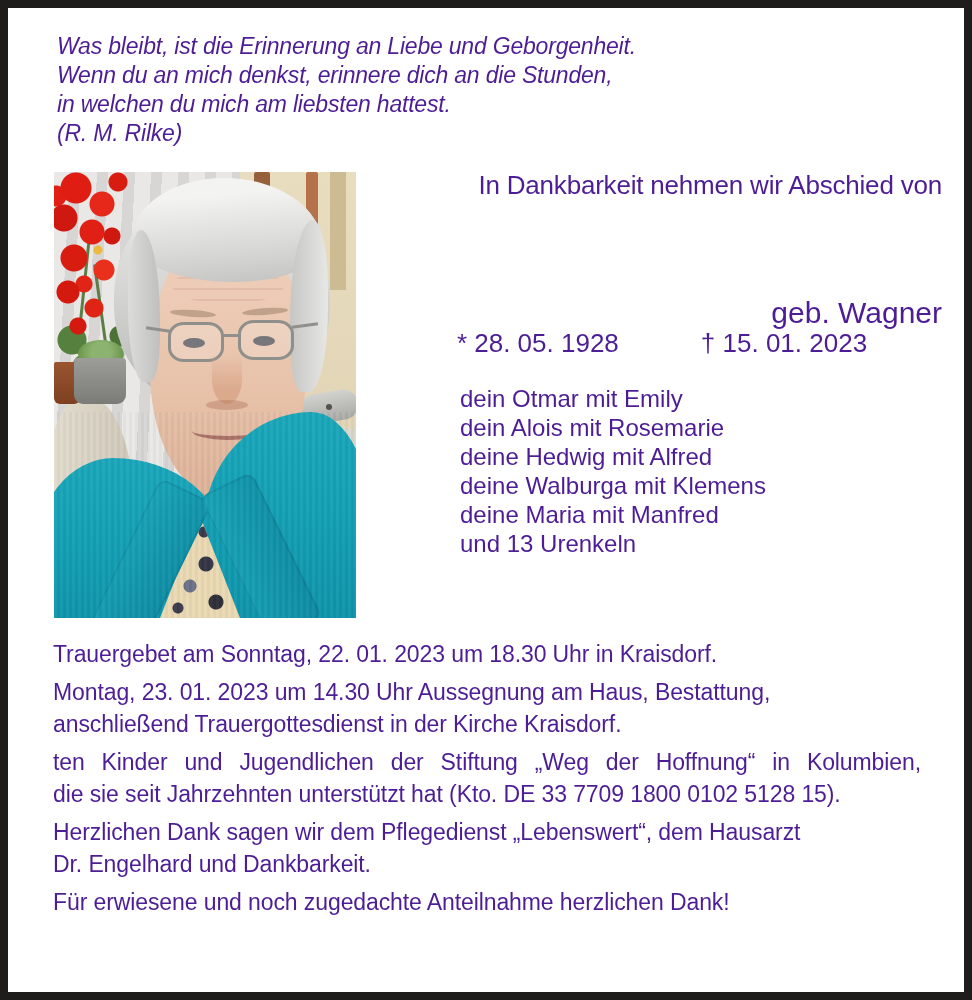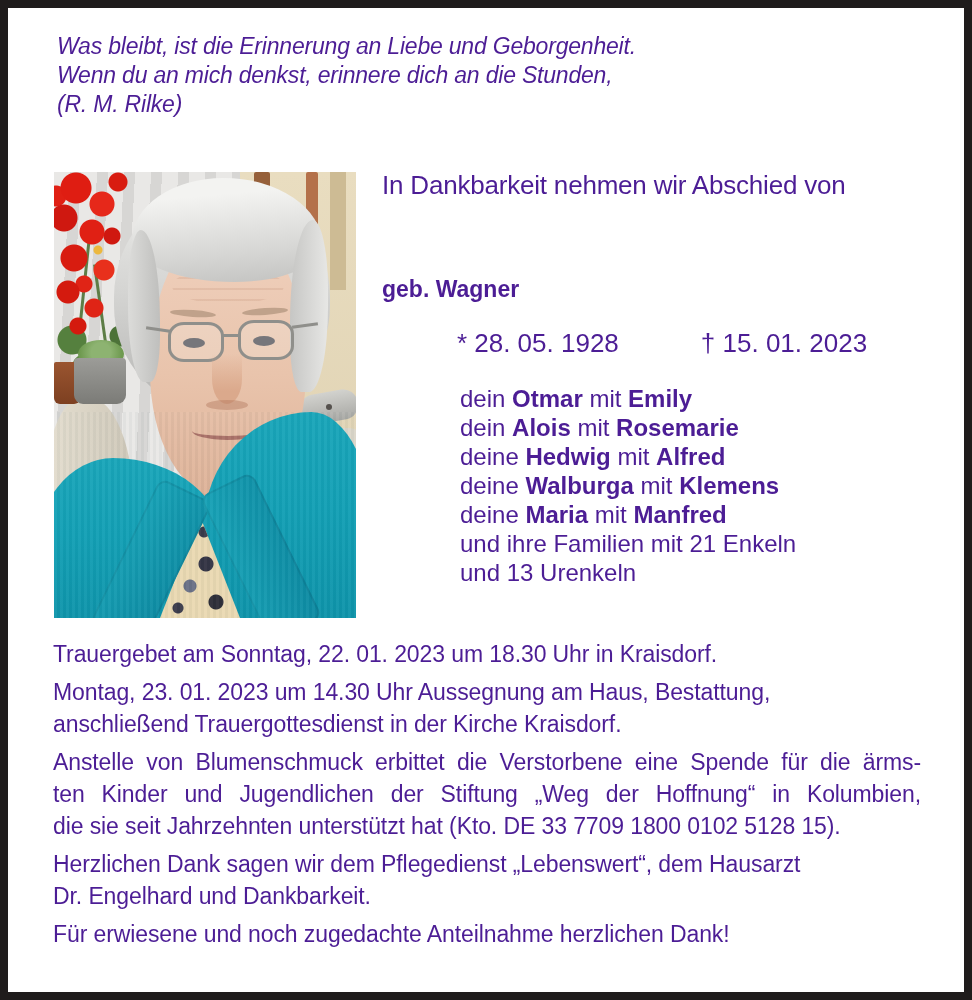--- a/index.html
+++ b/index.html
@@ -104,42 +104,43 @@
      radial-gradient(circle at 30px 70px,#6a7086 0 6px,transparent 7px),
      radial-gradient(circle at 56px 86px,#2e2e38 0 7px,transparent 8px),
      radial-gradient(circle at 18px 92px,#3a3a4a 0 5px,transparent 6px),
      radial-gradient(circle at 44px 16px,#3a3a4a 0 5px,transparent 6px),
      #ead9b2;}
   .ph-lapel{width:58px;height:162px;background:linear-gradient(100deg,#18a3b7,#0d8aa2);
     border-radius:10px;box-shadow:inset 0 0 0 2px rgba(0,60,70,.12);}
   .ph-lapel.l{left:68px;top:310px;transform:rotate(26deg);}
   .ph-lapel.r{left:178px;top:304px;transform:rotate(-26deg);}
   
-  .col{position:absolute;left:374px;width:560px;text-align:left;}
+  .col{position:absolute;left:374px;width:560px;text-align:right;}
   .intro{top:162px;font-size:26px;letter-spacing:-0.2px;}
   .name{top:198px;font-size:60px;line-height:64px;letter-spacing:-0.5px;}
-  .maiden{top:268px;font-size:23px;font-weight:bold;}
+  .maiden{top:288px;font-size:30px;}
   .dates{top:320px;font-size:26px;display:flex;justify-content:center;gap:82px;}
   .family{position:absolute;left:452px;top:376px;font-size:24px;line-height:29px;text-align:left;}
   .family .fl{white-space:nowrap;}
-  .family b{font-weight:bold;}
+  .family b{font-weight:normal;}
   
   .footer{position:absolute;left:45px;top:630px;width:868px;font-size:23px;line-height:32px;letter-spacing:-0.1px;}
   .footer .para{margin:0 0 6px 0;}
   .footer .ln{white-space:nowrap;}
   .footer .ln.jl{white-space:normal;text-align:justify;text-align-last:justify;}
 </style>
 </head>
 <body>
 
 <div class="page">
 
   <div class="quote">
     <div class="ln">Was bleibt, ist die Erinnerung an Liebe und Geborgenheit.</div>
     <div class="ln">Wenn du an mich denkst, erinnere dich an die Stunden,</div>
+    <div class="ln">in welchen du mich am liebsten hattest.</div>
     <div class="ln">(R. M. Rilke)</div>
   </div>
 
   <div class="photo" title="Elderly woman with grey hair and wire glasses, wearing a turquoise knit cardigan over a patterned blouse; red flowers, curtain and beige wall in the background">
     <div class="ph-curtain"></div>
     <div class="ph-wall"></div>
     <div class="ph-wood-a"></div>
     <div class="ph-wood-b"></div>
     <div class="ph-wood-c"></div>
     <div class="ph-slat"></div>
@@ -186,34 +187,32 @@
     <span>* 28. 05. 1928</span>
     <span>† 15. 01. 2023</span>
   </div>
 
   <div class="family">
     <div class="fl"><span>dein </span><b>Otmar</b><span> mit </span><b>Emily</b></div>
     <div class="fl"><span>dein </span><b>Alois</b><span> mit </span><b>Rosemarie</b></div>
     <div class="fl"><span>deine </span><b>Hedwig</b><span> mit </span><b>Alfred</b></div>
     <div class="fl"><span>deine </span><b>Walburga</b><span> mit </span><b>Klemens</b></div>
     <div class="fl"><span>deine </span><b>Maria</b><span> mit </span><b>Manfred</b></div>
-    <div class="fl"><span>und ihre Familien mit 21 Enkeln</span></div>
     <div class="fl"><span>und 13 Urenkeln</span></div>
   </div>
 
   <div class="footer">
     <div class="para">
       <div class="ln">Trauergebet am Sonntag, 22. 01. 2023 um 18.30 Uhr in Kraisdorf.</div>
     </div>
     <div class="para">
       <div class="ln">Montag, 23. 01. 2023 um 14.30 Uhr Aussegnung am Haus, Bestattung,</div>
       <div class="ln">anschließend Trauergottesdienst in der Kirche Kraisdorf.</div>
     </div>
     <div class="para">
-      <div class="ln jl">Anstelle von Blumenschmuck erbittet die Verstorbene eine Spende für die ärms-</div>
       <div class="ln jl">ten Kinder und Jugendlichen der Stiftung „Weg der Hoffnung“ in Kolumbien,</div>
       <div class="ln">die sie seit Jahrzehnten unterstützt hat (Kto. DE 33 7709 1800 0102 5128 15).</div>
     </div>
     <div class="para">
       <div class="ln">Herzlichen Dank sagen wir dem Pflegedienst „Lebenswert“, dem Hausarzt</div>
       <div class="ln">Dr. Engelhard und Dankbarkeit.</div>
     </div>
     <div class="para">
       <div class="ln">Für erwiesene und noch zugedachte Anteilnahme herzlichen Dank!</div>
     </div>

